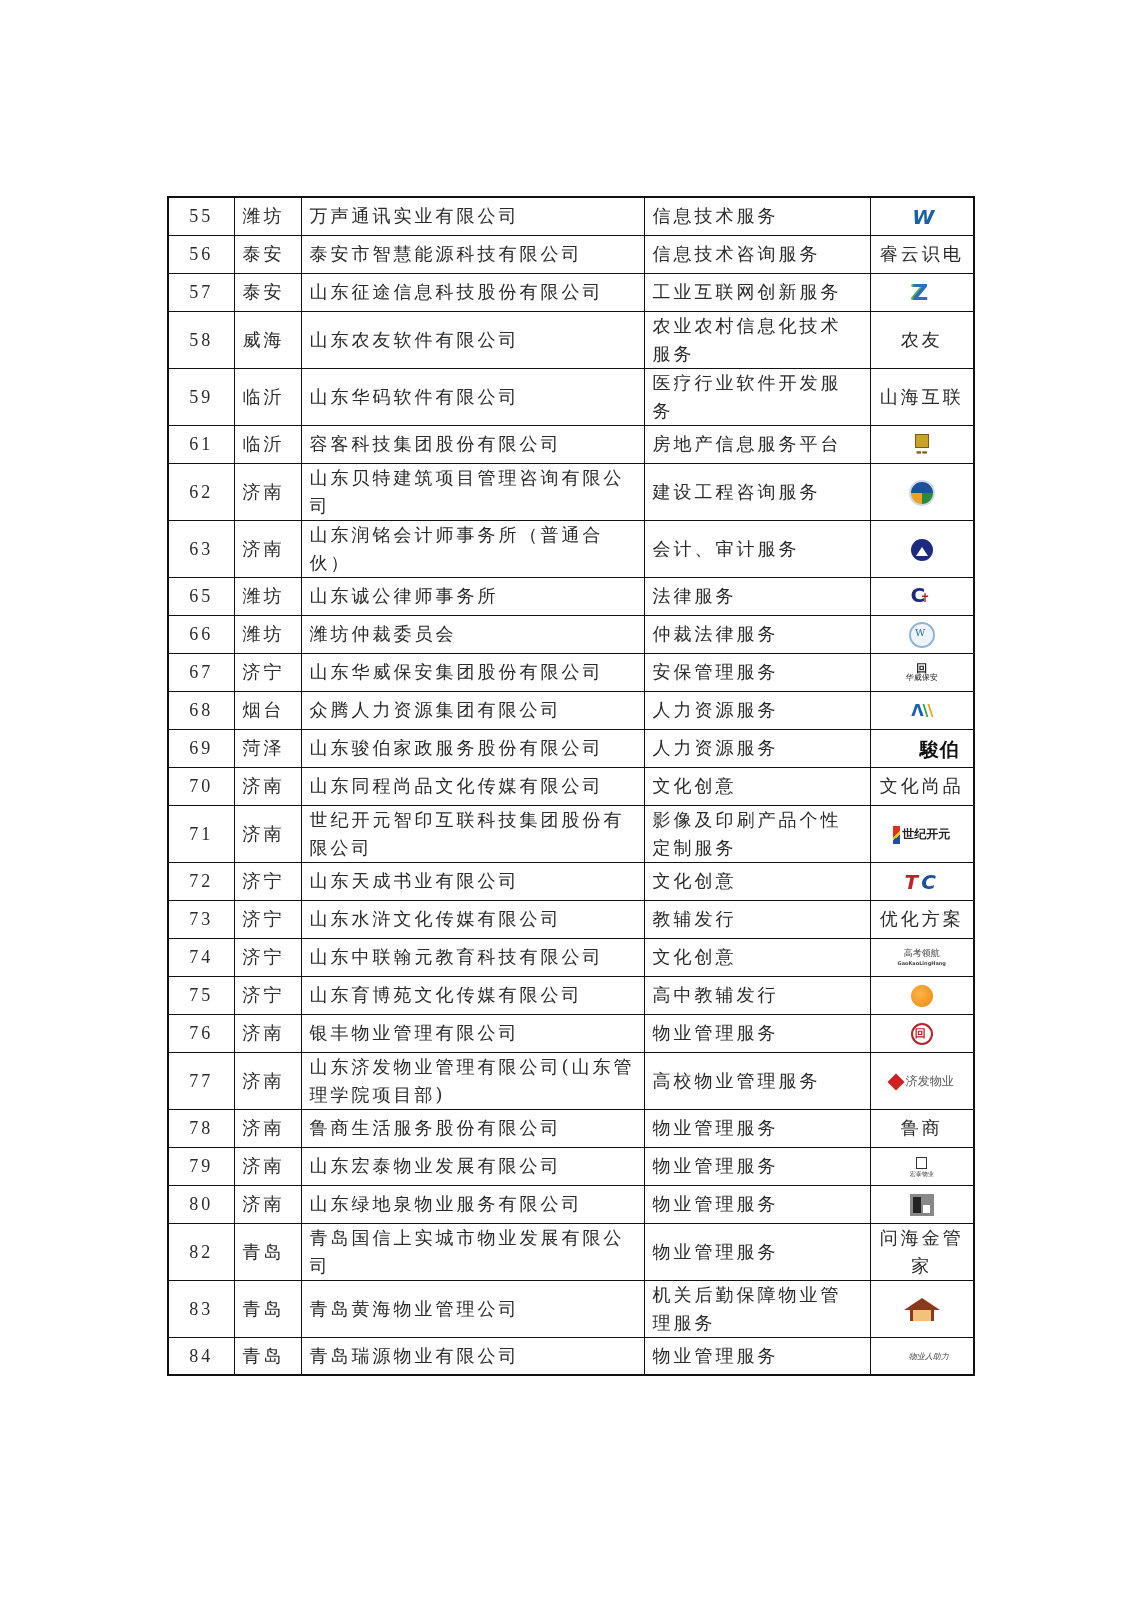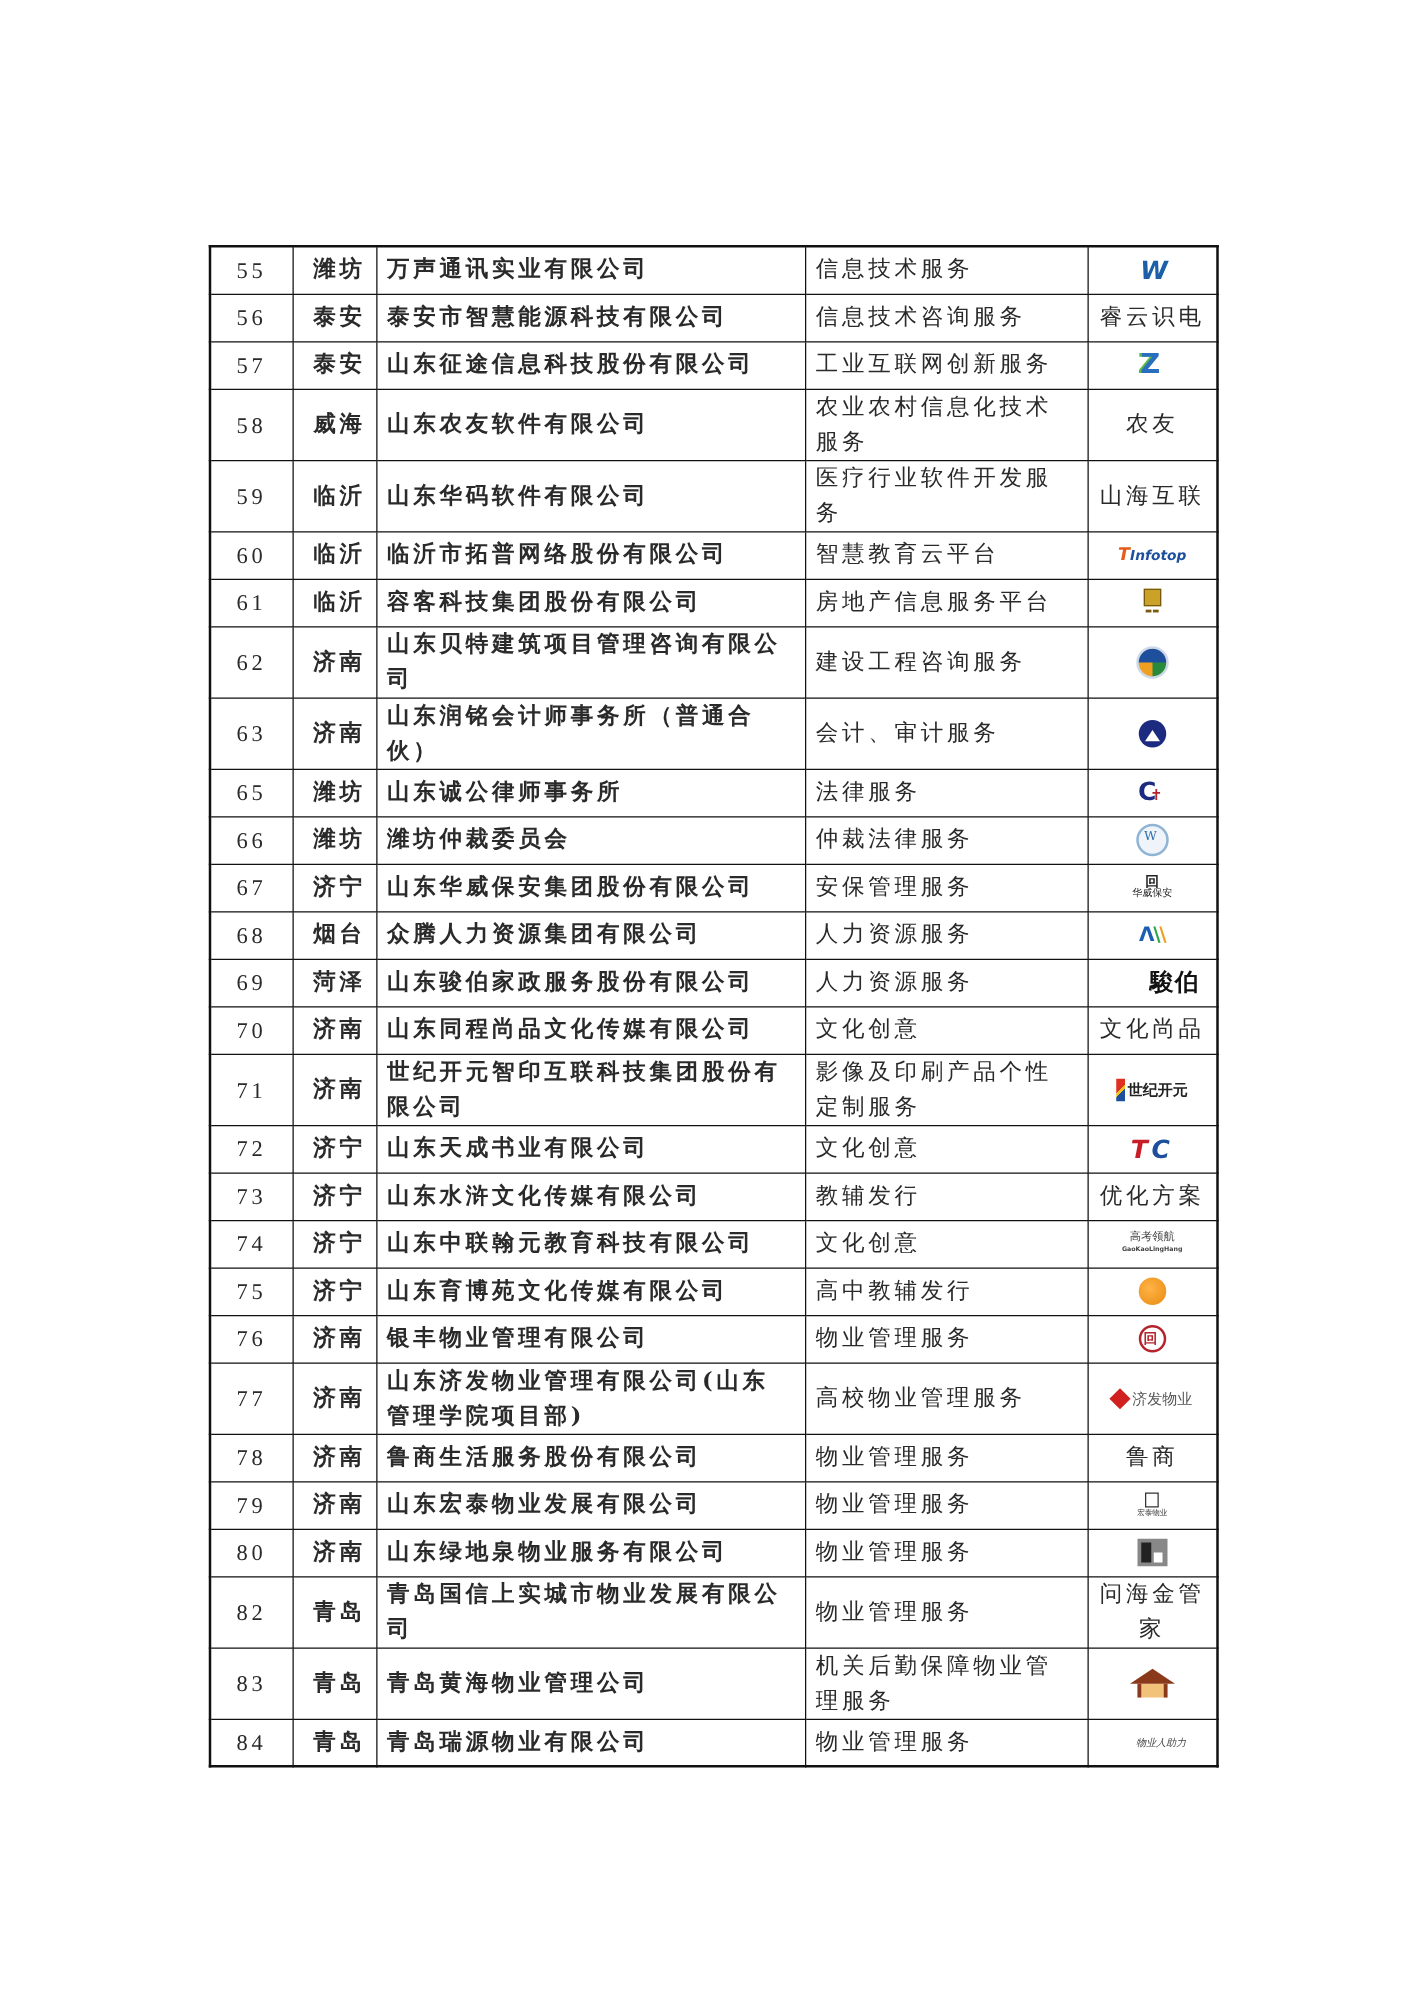--- a/index.html
+++ b/index.html
@@ -10,22 +10,22 @@
     width: 806px; border-collapse: collapse; table-layout: fixed;
     border: 2px solid #111;
   }
   table.list td {
     border: 1px solid #111; padding: 0 8px; font-size: 18px; letter-spacing: 3px;
     vertical-align: middle; line-height: 28px; color: #2a2a2a;
   }
   table.list tr { height: 38px; }
   table.list tr.tall { height: 56px; }
   td.c-no { text-align: center; letter-spacing: 1px; font-family: "Liberation Serif", serif; font-size: 19px; }
-  td.c-city { text-align: right; font-weight: bold; }
-  td.c-name { border-left: 2px solid #111; font-weight: bold; }
+  td.c-city { text-align: left; }
+  td.c-name { border-left: 2px solid #111; }
   td.c-logo { text-align: center; padding: 0 4px; border-left: 2px solid #111; }
   .logo-text { font-size: 18px; letter-spacing: 3px; }
   .logo { display: inline-block; vertical-align: middle; }
   
   .lg-w { font-family: "DejaVu Sans", sans-serif; font-weight: bold; color: #1b5fa8; font-size: 20px; letter-spacing: -3px; font-style: italic; }
   .lg-z { font-family: "DejaVu Sans", sans-serif; font-weight: bold; font-size: 22px; color: #2a6fbf; text-shadow: -2px 0 0 #5cba47; }
   .lg-infotop { font-family: "DejaVu Sans", sans-serif; font-style: italic; font-weight: bold; color: #1d4f9c; font-size: 11px; letter-spacing: 0; }
   .lg-infotop b { color: #e55b1a; font-size: 14px; }
   .lg-rk { width: 22px; }
   .lg-rk .sq { width: 12px; height: 12px; background: #c9a227; margin: 0 auto; border: 1px solid #7a5a10; }
@@ -105,27 +105,20 @@
       </tr>
 
       <tr>
         <td class="c-no">59</td>
         <td class="c-city">临沂</td>
         <td class="c-name">山东华码软件有限公司</td>
         <td class="c-svc">医疗行业软件开发服务</td>
         <td class="c-logo"><span class="logo-text">山海互联</span></td>
       </tr>
 
-      <tr>
-        <td class="c-no">60</td>
-        <td class="c-city">临沂</td>
-        <td class="c-name">临沂市拓普网络股份有限公司</td>
-        <td class="c-svc">智慧教育云平台</td>
-        <td class="c-logo"><span class="logo lg-infotop"><b>T</b><span>Infotop</span></span></td>
-      </tr>
 
       <tr>
         <td class="c-no">61</td>
         <td class="c-city">临沂</td>
         <td class="c-name">容客科技集团股份有限公司</td>
         <td class="c-svc">房地产信息服务平台</td>
         <td class="c-logo"><span class="logo lg-rk"><span class="sq" style="display:block"></span><span class="tx" style="display:block">▬▬</span></span></td>
       </tr>
 
       <tr>

